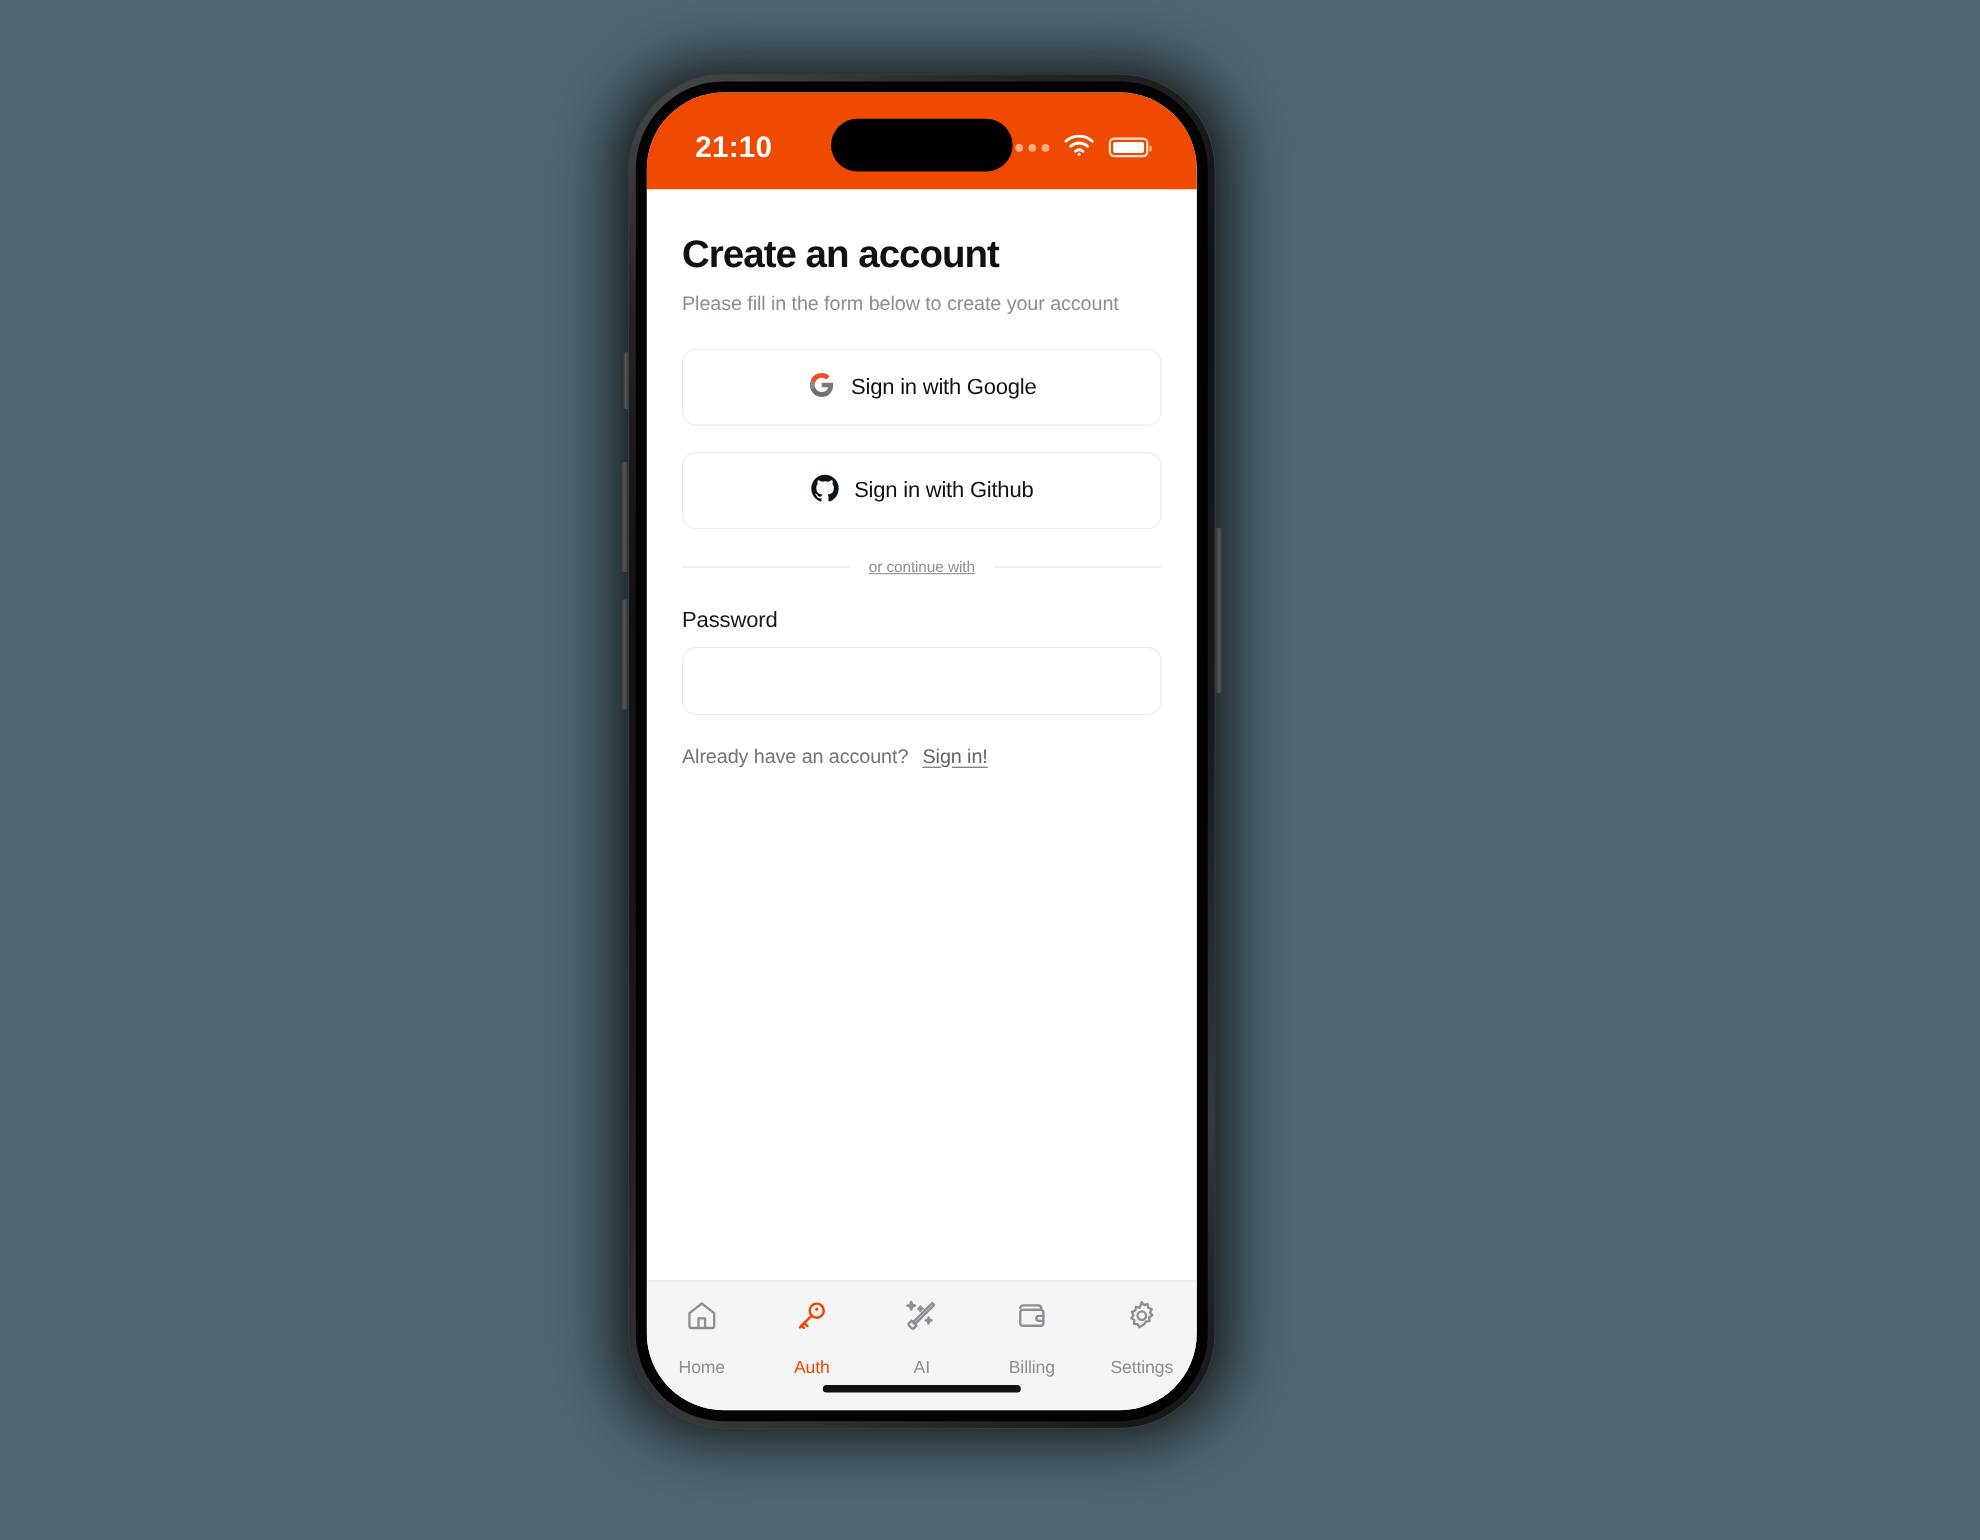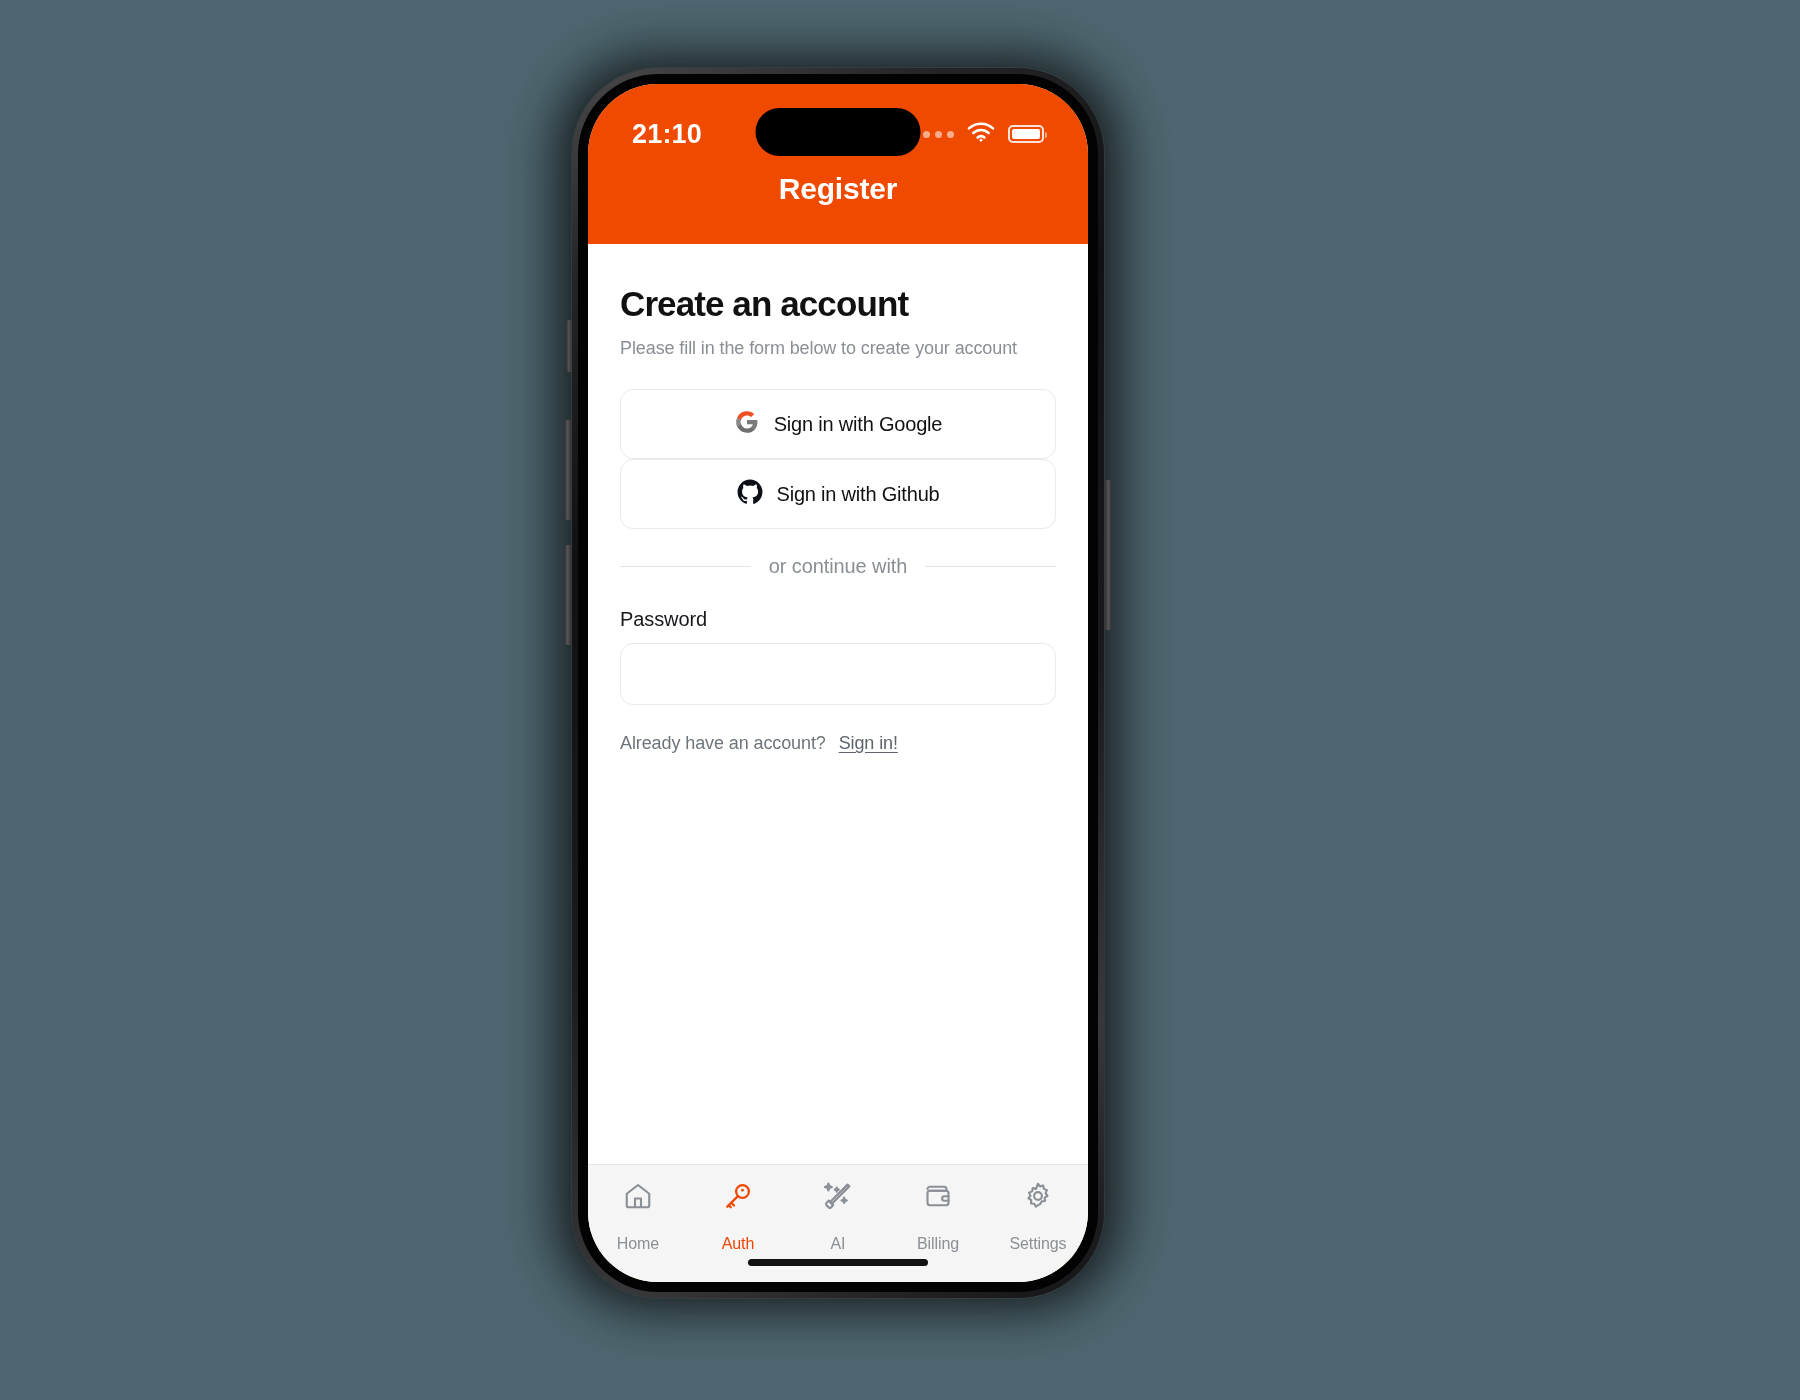--- a/index.html
+++ b/index.html
@@ -178,37 +178,37 @@
 
   .oauth-btn {
     height: 70px;
     border: 1.5px solid #e9eaec;
     border-radius: 13px;
     background: #fff;
     display: flex;
     align-items: center;
     justify-content: center;
     gap: 14px;
-    margin-bottom: 0;
+    margin-bottom: 24px;
     cursor: pointer;
   }
   .oauth-btn .lbl {
     font-size: 20px;
     color: #111;
     letter-spacing: -.2px;
   }
 
   .divider {
     display: flex;
     align-items: center;
     gap: 18px;
     margin: 26px 0 30px 0;
   }
   .divider .line { flex: 1 1 auto; height: 1px; background: #e2e4e7; }
-  .divider .txt { font-size: 20px; color: #8a8f96; letter-spacing: -.1px; }
+  .divider .txt { font-size: 14px; color: #8a8f96; letter-spacing: -.1px; text-decoration: underline; }
 
   .field-label {
     font-size: 20px;
     color: #16181b;
     margin-bottom: 12px;
     letter-spacing: -.1px;
   }
   .field-input {
     width: 100%;
     height: 62px;
@@ -321,23 +321,20 @@
             <path d="M10.6 15.5c1-.9 2.1-1.4 3.4-1.4s2.4.5 3.4 1.4" stroke="#fff" stroke-width="2.6" stroke-linecap="round"></path>
             <circle cx="14" cy="18.2" r="1.4" fill="#fff"></circle>
           </svg>
         </span>
         <span class="battery">
                 <b></b>
               </span>
       </div>
     </div>
 
-    <div class="appbar">
-      <div class="appbar-title">Register</div>
-    </div>
 
     <div class="content">
 
       <div class="h1">Create an account</div>
       <div class="sub">Please fill in the form below to create your account</div>
 
       <div class="oauth-btn">
         <span>
           <svg width="26" height="26" viewBox="0 0 24 24">
             <path fill="#7a7a7a" d="M21.6 12.2c0-.7-.06-1.36-.18-2H12v3.79h5.38a4.6 4.6 0 0 1-2 3.02v2.5h3.24c1.9-1.74 2.98-4.3 2.98-7.31z"></path>

